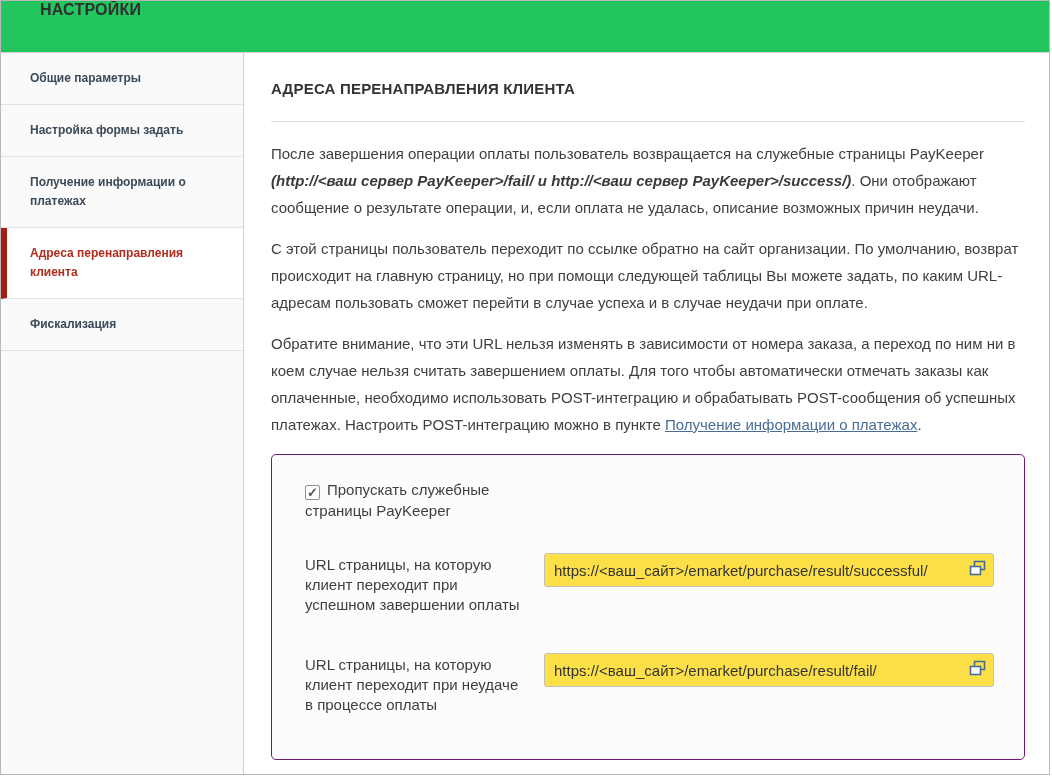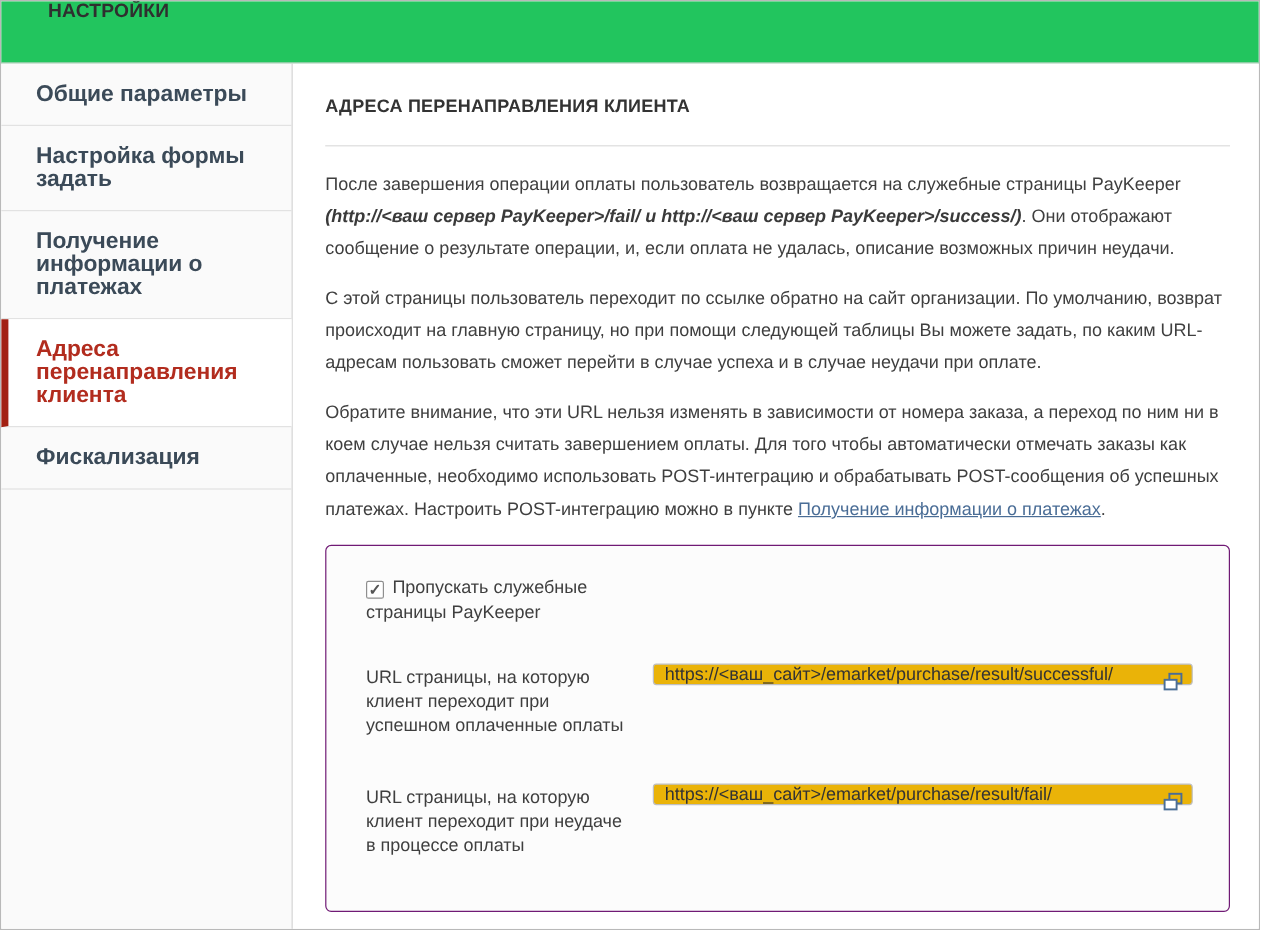--- a/index.html
+++ b/index.html
@@ -31,21 +31,21 @@
 
   
   .sidebar {
     width: 243px; flex: 0 0 243px;
     background: #fafafa;
     border-right: 1px solid #cfcfcf;
   }
   .side-item {
     padding: 16px 18px 16px 29px;
     border-bottom: 1px solid #e2e2e2;
-    font-size: 19px; font-weight: bold; line-height: 19px;
+    font-size: 12px; font-weight: bold; line-height: 19px;
     color: #3b4a58;
     cursor: pointer;
   }
   .side-item.active {
     background: #ffffff;
     color: #b22c1e;
     border-left: 6px solid #a32113;
     padding-left: 23px;
   }
 
@@ -96,23 +96,23 @@
   .field-row { display: flex; align-items: flex-start; }
   .field-row + .field-row { margin-top: 38px; }
   .field-label {
     flex: 0 0 225px;
     font-size: 15px; line-height: 20px; color: #3f3f3f;
     padding-top: 2px;
     margin-right: 14px;
   }
   .field-input-wrap { position: relative; flex: 1 1 auto; max-width: 458px; }
   .field-input-wrap input {
-    width: 100%; height: 18px;
+    width: 100%; height: 34px;
     border: 1px solid #bfbfbf; border-radius: 3px;
-    background: #eab308;
+    background: #fde047;
     font-family: "Liberation Sans", sans-serif;
     font-size: 15px; color: #333333;
     padding: 0 34px 0 9px;
     outline: none;
   }
   .input-icon {
     position: absolute; right: 8px; top: 7px;
     width: 17px; height: 16px;
     cursor: pointer;
   }
@@ -147,21 +147,21 @@
 
       <p><span>Обратите внимание, что эти URL нельзя изменять в зависимости от номера заказа, а переход по ним ни в коем случае нельзя считать завершением оплаты. Для того чтобы автоматически отмечать заказы как оплаченные, необходимо использовать POST-интеграцию и обрабатывать POST-сообщения об успешных платежах. Настроить POST-интеграцию можно в пункте </span><a class="text-link">Получение информации о платежах</a><span>.</span></p>
 
       <div class="panel">
 
         <div class="checkbox-row">
           <span class="checkbox-box"><span>✓</span></span><span>Пропускать служебные страницы PayKeeper</span>
         </div>
 
         <div class="field-row">
-          <div class="field-label">URL страницы, на которую клиент переходит при успешном оплаченные оплаты</div>
+          <div class="field-label">URL страницы, на которую клиент переходит при успешном завершении оплаты</div>
           <div class="field-input-wrap">
             <input type="text" value="https://&lt;ваш_сайт&gt;/emarket/purchase/result/successful/" style="">
             <svg class="input-icon" viewBox="0 0 17 16">
               <rect x="5.5" y="1.5" width="10" height="8" fill="none" stroke="#4a6d96" stroke-width="1.6"></rect>
               <rect x="1.5" y="6.5" width="10" height="8" fill="#ffffff" stroke="#4a6d96" stroke-width="1.6"></rect>
             </svg>
           </div>
         </div>
 
         <div class="field-row">

